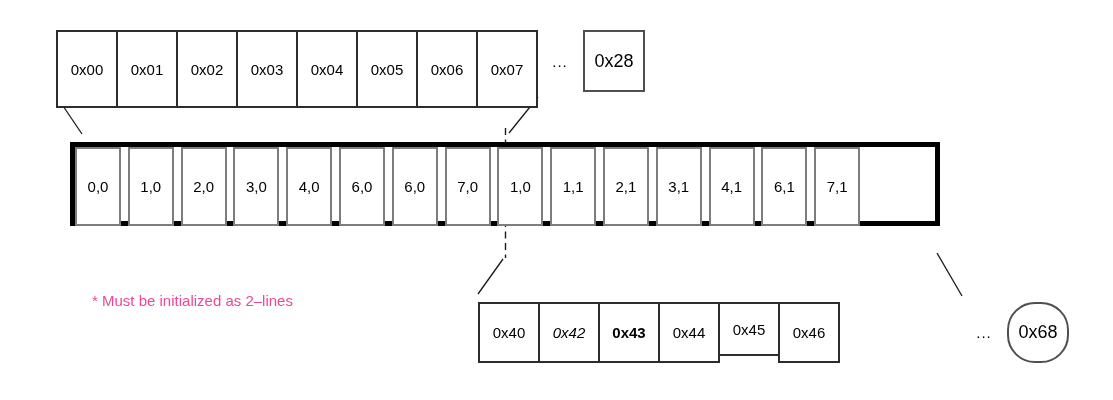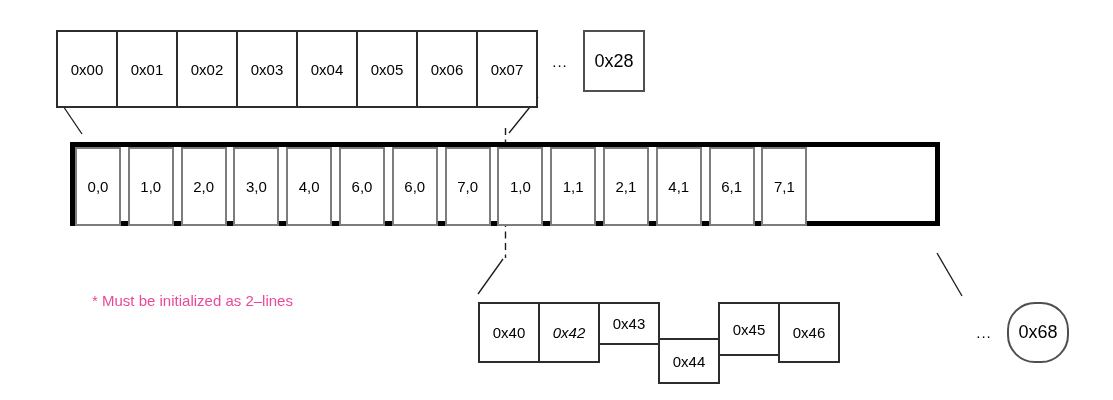--- a/index.html
+++ b/index.html
@@ -123,31 +123,32 @@
     <div class="bcell">1,0</div>
     <div class="bcell">2,0</div>
     <div class="bcell">3,0</div>
     <div class="bcell">4,0</div>
     <div class="bcell">6,0</div>
     <div class="bcell">6,0</div>
     <div class="bcell">7,0</div>
     <div class="bcell">1,0</div>
     <div class="bcell">1,1</div>
     <div class="bcell">2,1</div>
+    <div class="bcell">3,1</div>
     <div class="bcell">4,1</div>
     <div class="bcell">6,1</div>
     <div class="bcell">7,1</div>
   </div>
 
   <div class="note">* Must be initialized as 2–lines</div>
 
   <div class="strip" style="left:478px; top:302px;">
     <div class="acell" style="height:61px;">0x40</div>
     <div class="acell" style="height:61px;font-style:italic;">0x42</div>
-    <div class="acell" style="height:43px;">0x43</div>
-    <div class="acell" style="height:46px;margin-top:36px;">0x44</div>
+    <div class="acell" style="height:61px;font-weight:bold;">0x43</div>
+    <div class="acell" style="height:61px;">0x44</div>
     <div class="acell" style="height:54px;">0x45</div>
     <div class="acell" style="height:61px;">0x46</div>
   </div>
   <div class="ellipsis" style="left:970px; top:302px; height:61px;">...</div>
   <div class="tailbox" style="left:1007px; top:302px; height:61px;border-radius:28px;">0x68</div>
 
 </div>
 
 </body></html>

